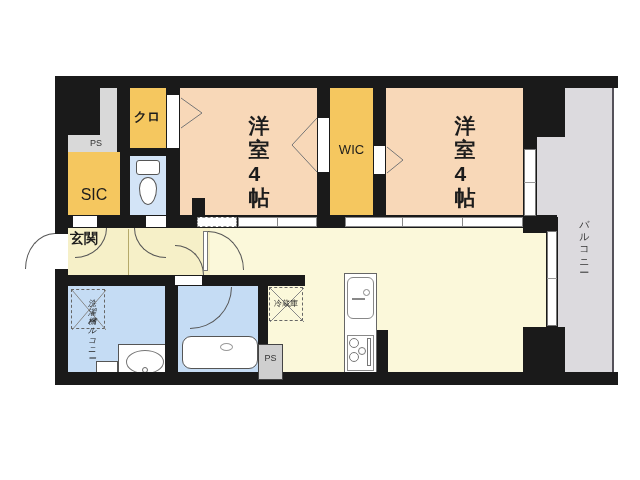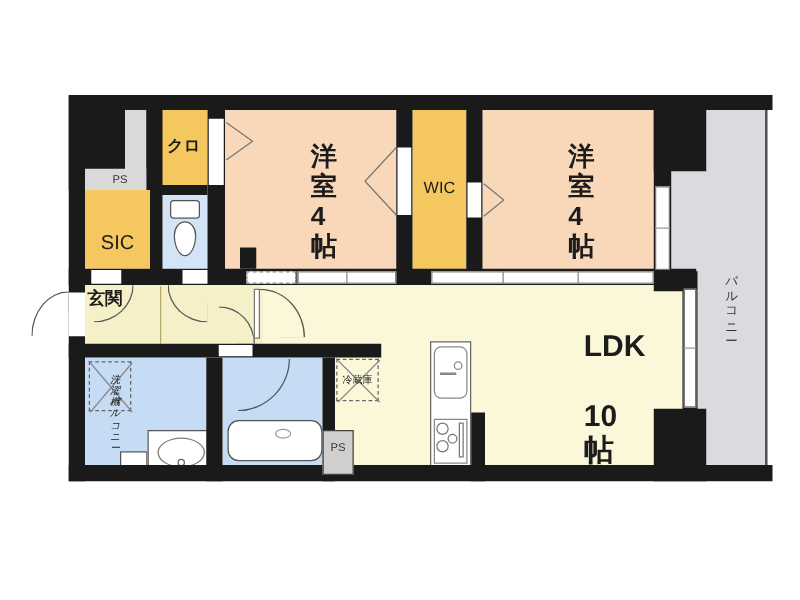--- a/index.html
+++ b/index.html
@@ -150,24 +150,20 @@
     </svg>
 
   <div class="lbl big" style="left:180px;top:110px;width:137px;height:56px;">
     <div><span>洋室</span><br>
     <span>4帖</span></div>
   </div>
   <div class="lbl big" style="left:386px;top:110px;width:137px;height:56px;">
     <div><span>洋室</span><br>
     <span>4帖</span></div>
   </div>
-  <div class="lbl huge" style="left:397px;top:262px;width:140px;height:60px;">
-    <div><span>LDK</span><br>
-    <span>10帖</span></div>
-  </div>
   <div class="lbl sm" style="left:330px;top:140px;width:43px;height:20px;">WIC</div>
   <div class="lbl" style="left:68px;top:184px;width:52px;height:22px;font-size:16px;">SIC</div>
   <div class="lbl sm" style="left:128px;top:108px;width:38px;height:18px;font-weight:bold;">クロ</div>
   <div class="lbl mid" style="left:56px;top:229px;width:56px;height:18px;">玄関</div>
   <div class="lbl vert" style="left:576px;top:200px;width:16px;height:82px;">バルコニー</div>
   <div class="lbl tiny" style="left:69px;top:295px;width:38px;height:26px;font-style:italic;">
     <div><span>洗濯機</span><br>
     <span>バルコニー</span></div>
   </div>
   <div class="lbl tiny" style="left:269px;top:297px;width:34px;height:14px;">冷蔵庫</div>

